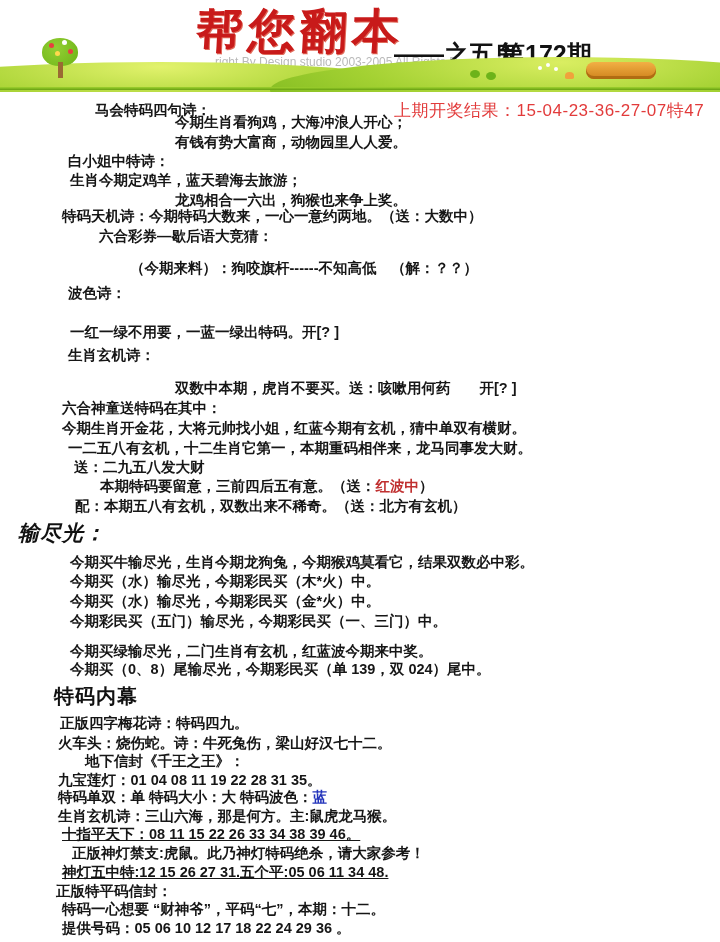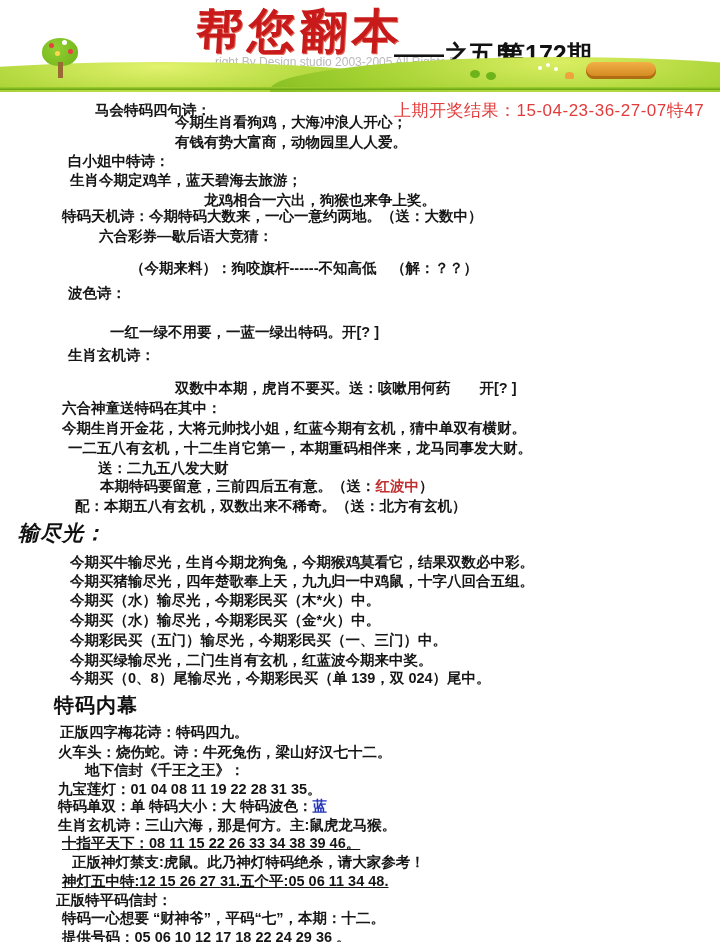--- a/index.html
+++ b/index.html
@@ -86,41 +86,40 @@
   </header>
 
   <div class="result">上期开奖结果：15-04-23-36-27-07特47</div>
 
   <main class="content" id="content">
       <div class="line" style="padding-left: 95px; margin-top: 3px;"><span>马会特码四句诗：</span></div>
       <div class="line" style="padding-left: 175px; margin-top: -8px;"><span>今期生肖看狗鸡，大海冲浪人开心；</span></div>
       <div class="line" style="padding-left: 175px;"><span>有钱有势大富商，动物园里人人爱。</span></div>
       <div class="line" style="padding-left: 68px; margin-top: -1px;"><span>白小姐中特诗：</span></div>
       <div class="line" style="padding-left: 70px; margin-top: -1px;"><span>生肖今期定鸡羊，蓝天碧海去旅游；</span></div>
-      <div class="line" style="padding-left: 175px; margin-left: 29px;"><span>龙鸡相合一六出，狗猴也来争上奖。</span></div>
+      <div class="line" style="padding-left: 175px;"><span>龙鸡相合一六出，狗猴也来争上奖。</span></div>
       <div class="line" style="padding-left: 62px; margin-top: -4px;"><span>特码天机诗：今期特码大数来，一心一意约两地。（送：大数中）</span></div>
       <div class="line" style="padding-left: 99px;"><span>六合彩券—歇后语大竞猜：</span></div>
       <div class="line" style="padding-left: 130px; margin-top: 12px;"><span>（今期来料）：狗咬旗杆------不知高低　（解：？？）</span></div>
       <div class="line" style="padding-left: 68px; margin-top: 5px;"><span>波色诗：</span></div>
-      <div class="line" style="padding-left: 110px; margin-top: 19px;"><span>一红一绿不用要，一蓝一绿出特码。开[? ]</span></div>
+      <div class="line" style="padding-left: 70px; margin-top: 19px;"><span>一红一绿不用要，一蓝一绿出特码。开[? ]</span></div>
       <div class="line" style="padding-left: 68px; margin-top: 3px;"><span>生肖玄机诗：</span></div>
       <div class="line" style="padding-left: 175px; margin-top: 13px;"><span>双数中本期，虎肖不要买。送：咳嗽用何药　　开[? ]</span></div>
       <div class="line" style="padding-left: 62px;"><span>六合神童送特码在其中：</span></div>
       <div class="line" style="padding-left: 62px;"><span>今期生肖开金花，大将元帅找小姐，红蓝今期有玄机，猜中单双有横财。</span></div>
       <div class="line" style="padding-left: 68px;"><span>一二五八有玄机，十二生肖它第一，本期重码相伴来，龙马同事发大财。</span></div>
-      <div class="line" style="padding-left: 98px;"><span>送：二九五八发大财</span></div>
+      <div class="line" style="padding-left: 74px; font-family: Liberation Mono, monospace;"><span>送：二九五八发大财</span></div>
       <div class="line" style="padding-left: 100px; margin-top: -2px;"><span>本期特码要留意，三前四后五有意。（送：</span><span style="color: rgb(192, 48, 48);">红波中</span><span>）</span></div>
       <div class="line" style="padding-left: 75px;"><span>配：本期五八有玄机，双数出来不稀奇。（送：北方有玄机）</span></div>
       <div class="line big1" style="padding-left: 18px; margin-top: 2px;"><span>输尽光：</span></div>
       <div class="line" style="padding-left: 70px; margin-top: 4px;"><span>今期买牛输尽光，生肖今期龙狗兔，今期猴鸡莫看它，结果双数必中彩。</span></div>
-      <div class="line" style="padding-left: 70px; margin-top: -1px;"><span>今期买猪输尽光，四年楚歌奉上天，九九归一中鸡鼠，十字八回合五组。</span></div>
       <div class="line" style="padding-left: 70px; margin-top: -1px;"><span>今期买（水）输尽光，今期彩民买（木*火）中。</span></div>
       <div class="line" style="padding-left: 70px;"><span>今期买（水）输尽光，今期彩民买（金*火）中。</span></div>
       <div class="line" style="padding-left: 70px;"><span>今期彩民买（五门）输尽光，今期彩民买（一、三门）中。</span></div>
-      <div class="line" style="padding-left: 70px;"><span>今期买绿输尽光，二门生肖有玄机，红蓝波今期来中奖。</span></div>
+      <div class="line" style="padding-left: 70px; margin-top: 10px;"><span>今期买绿输尽光，二门生肖有玄机，红蓝波今期来中奖。</span></div>
       <div class="line" style="padding-left: 70px; margin-top: -2px;"><span>今期买（0、8）尾输尽光，今期彩民买（单 139，双 024）尾中。</span></div>
       <div class="line big2" style="padding-left: 14px; margin-top: 2px; margin-left: 40px;"><span>特码内幕</span></div>
       <div class="line" style="padding-left: 60px; margin-top: 2px;"><span>正版四字梅花诗：特码四九。</span></div>
       <div class="line" style="padding-left: 58px;"><span>火车头：烧伤蛇。诗：牛死兔伤，梁山好汉七十二。</span></div>
       <div class="line" style="padding-left: 85px; margin-top: -2px;"><span>地下信封《千王之王》：</span></div>
       <div class="line" style="padding-left: 58px; margin-top: -1px;"><span>九宝莲灯：01 04 08 11 19 22 28 31 35。</span></div>
       <div class="line" style="padding-left: 58px; margin-top: -3px;"><span>特码单双：单 特码大小：大 特码波色：</span><span style="color: rgb(34, 51, 187);">蓝</span></div>
       <div class="line" style="padding-left: 58px; margin-top: -1px;"><span>生肖玄机诗：三山六海，那是何方。主:鼠虎龙马猴。</span></div>
       <div class="line" style="padding-left: 62px; margin-top: -2px; text-decoration: underline;"><span>十指平天下：08 11 15 22 26 33 34 38 39 46。</span></div>
       <div class="line" style="padding-left: 56px; margin-top: -1px; margin-left: 16px;"><span>正版神灯禁支:虎鼠。此乃神灯特码绝杀，请大家参考！</span></div>

